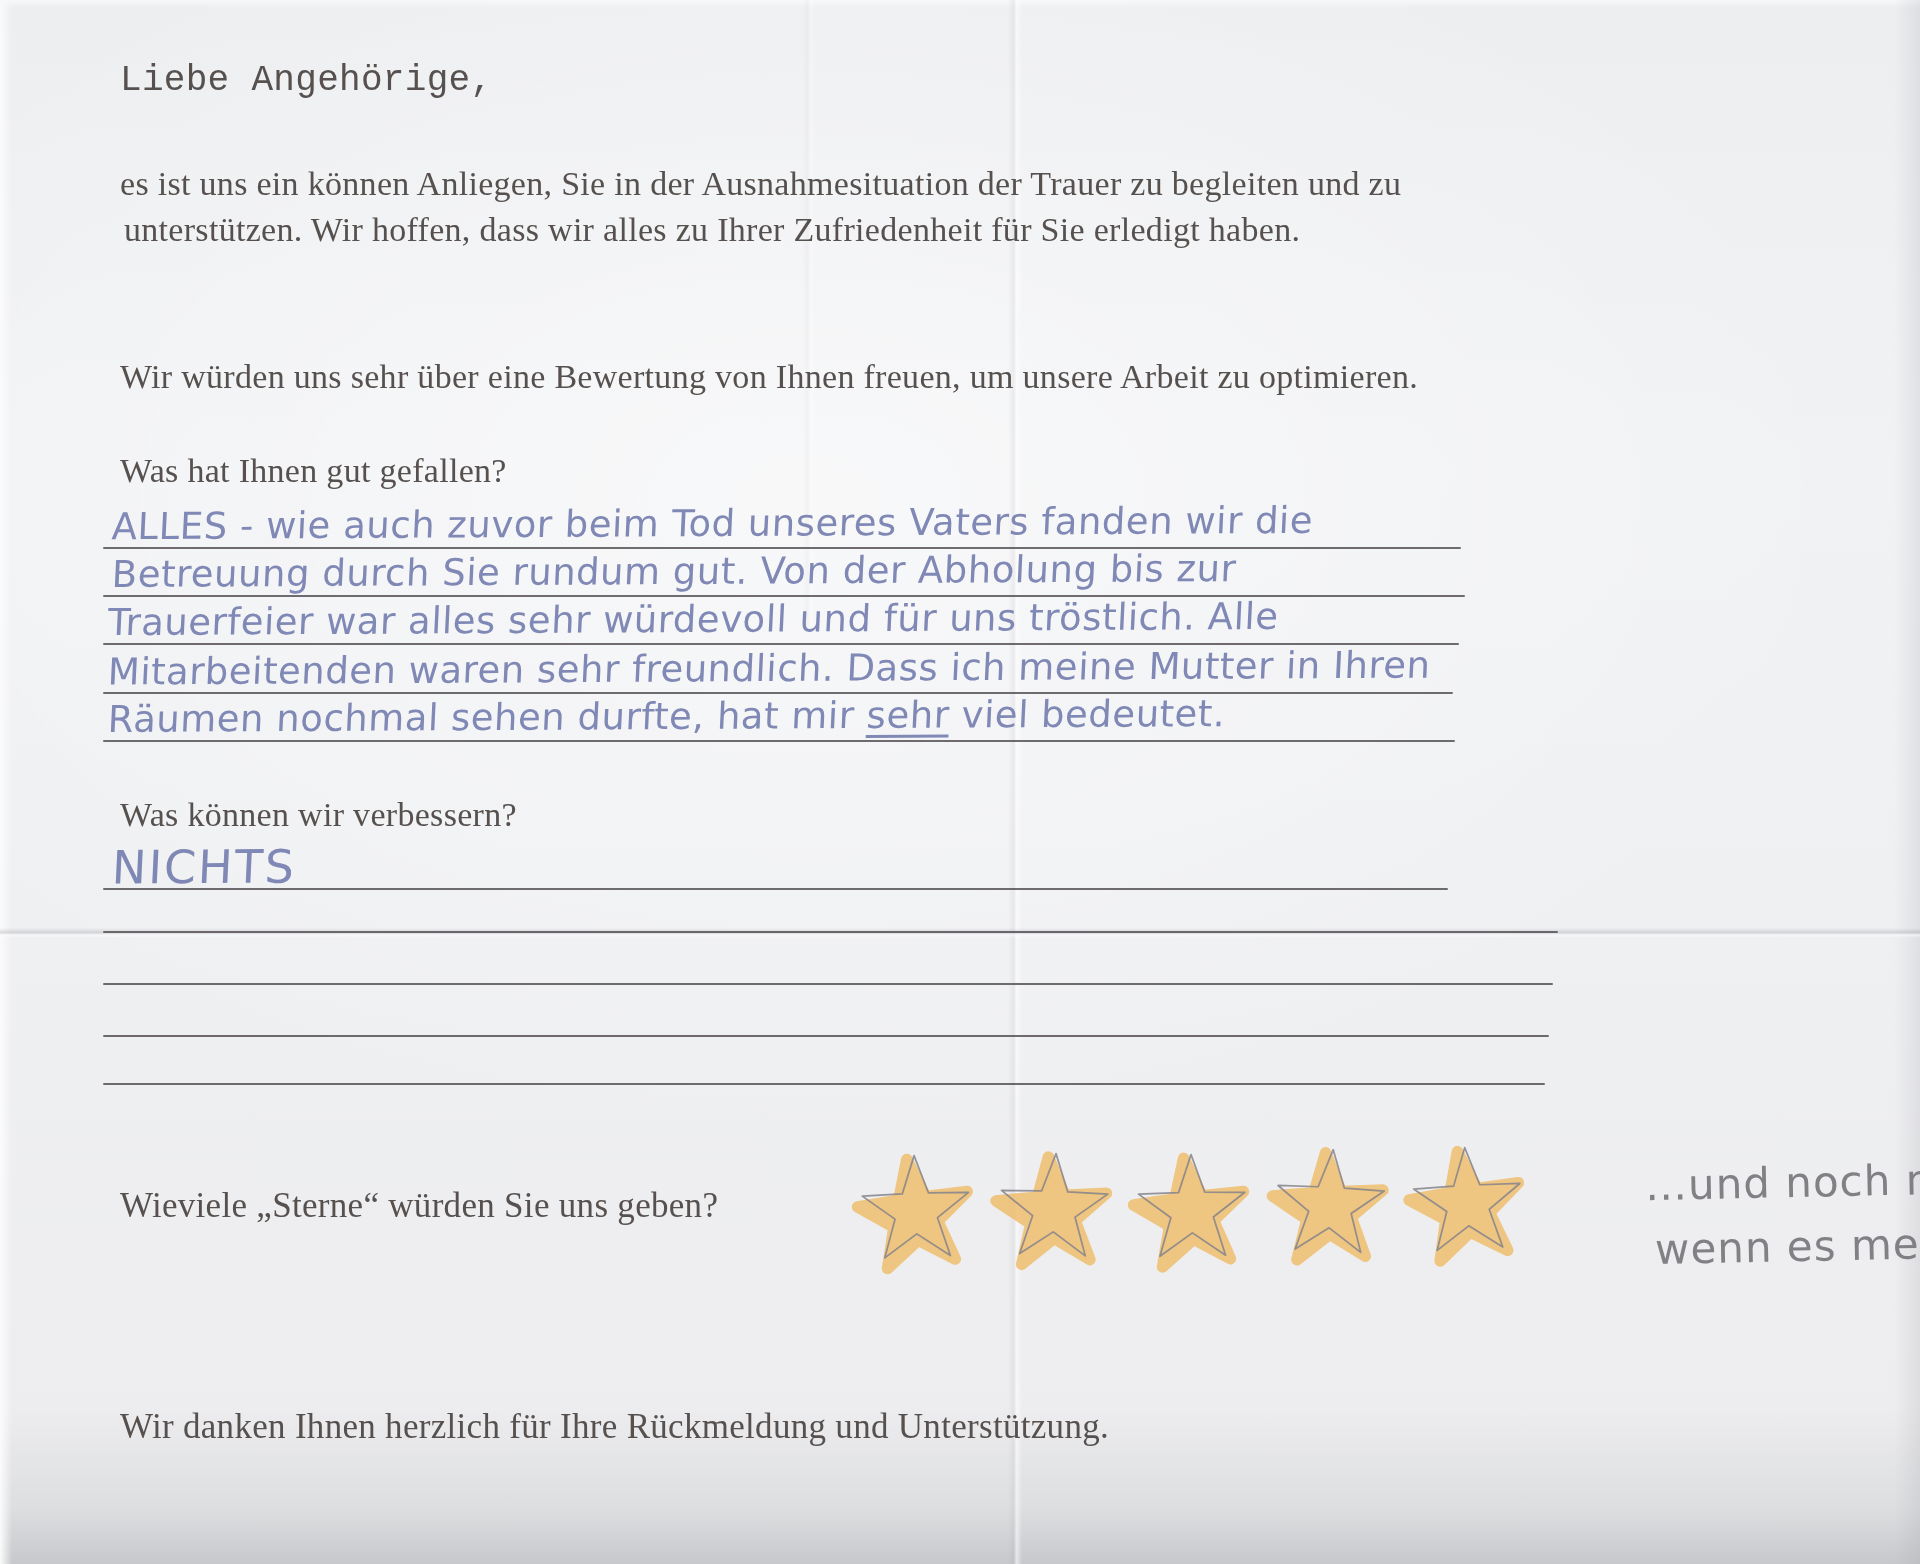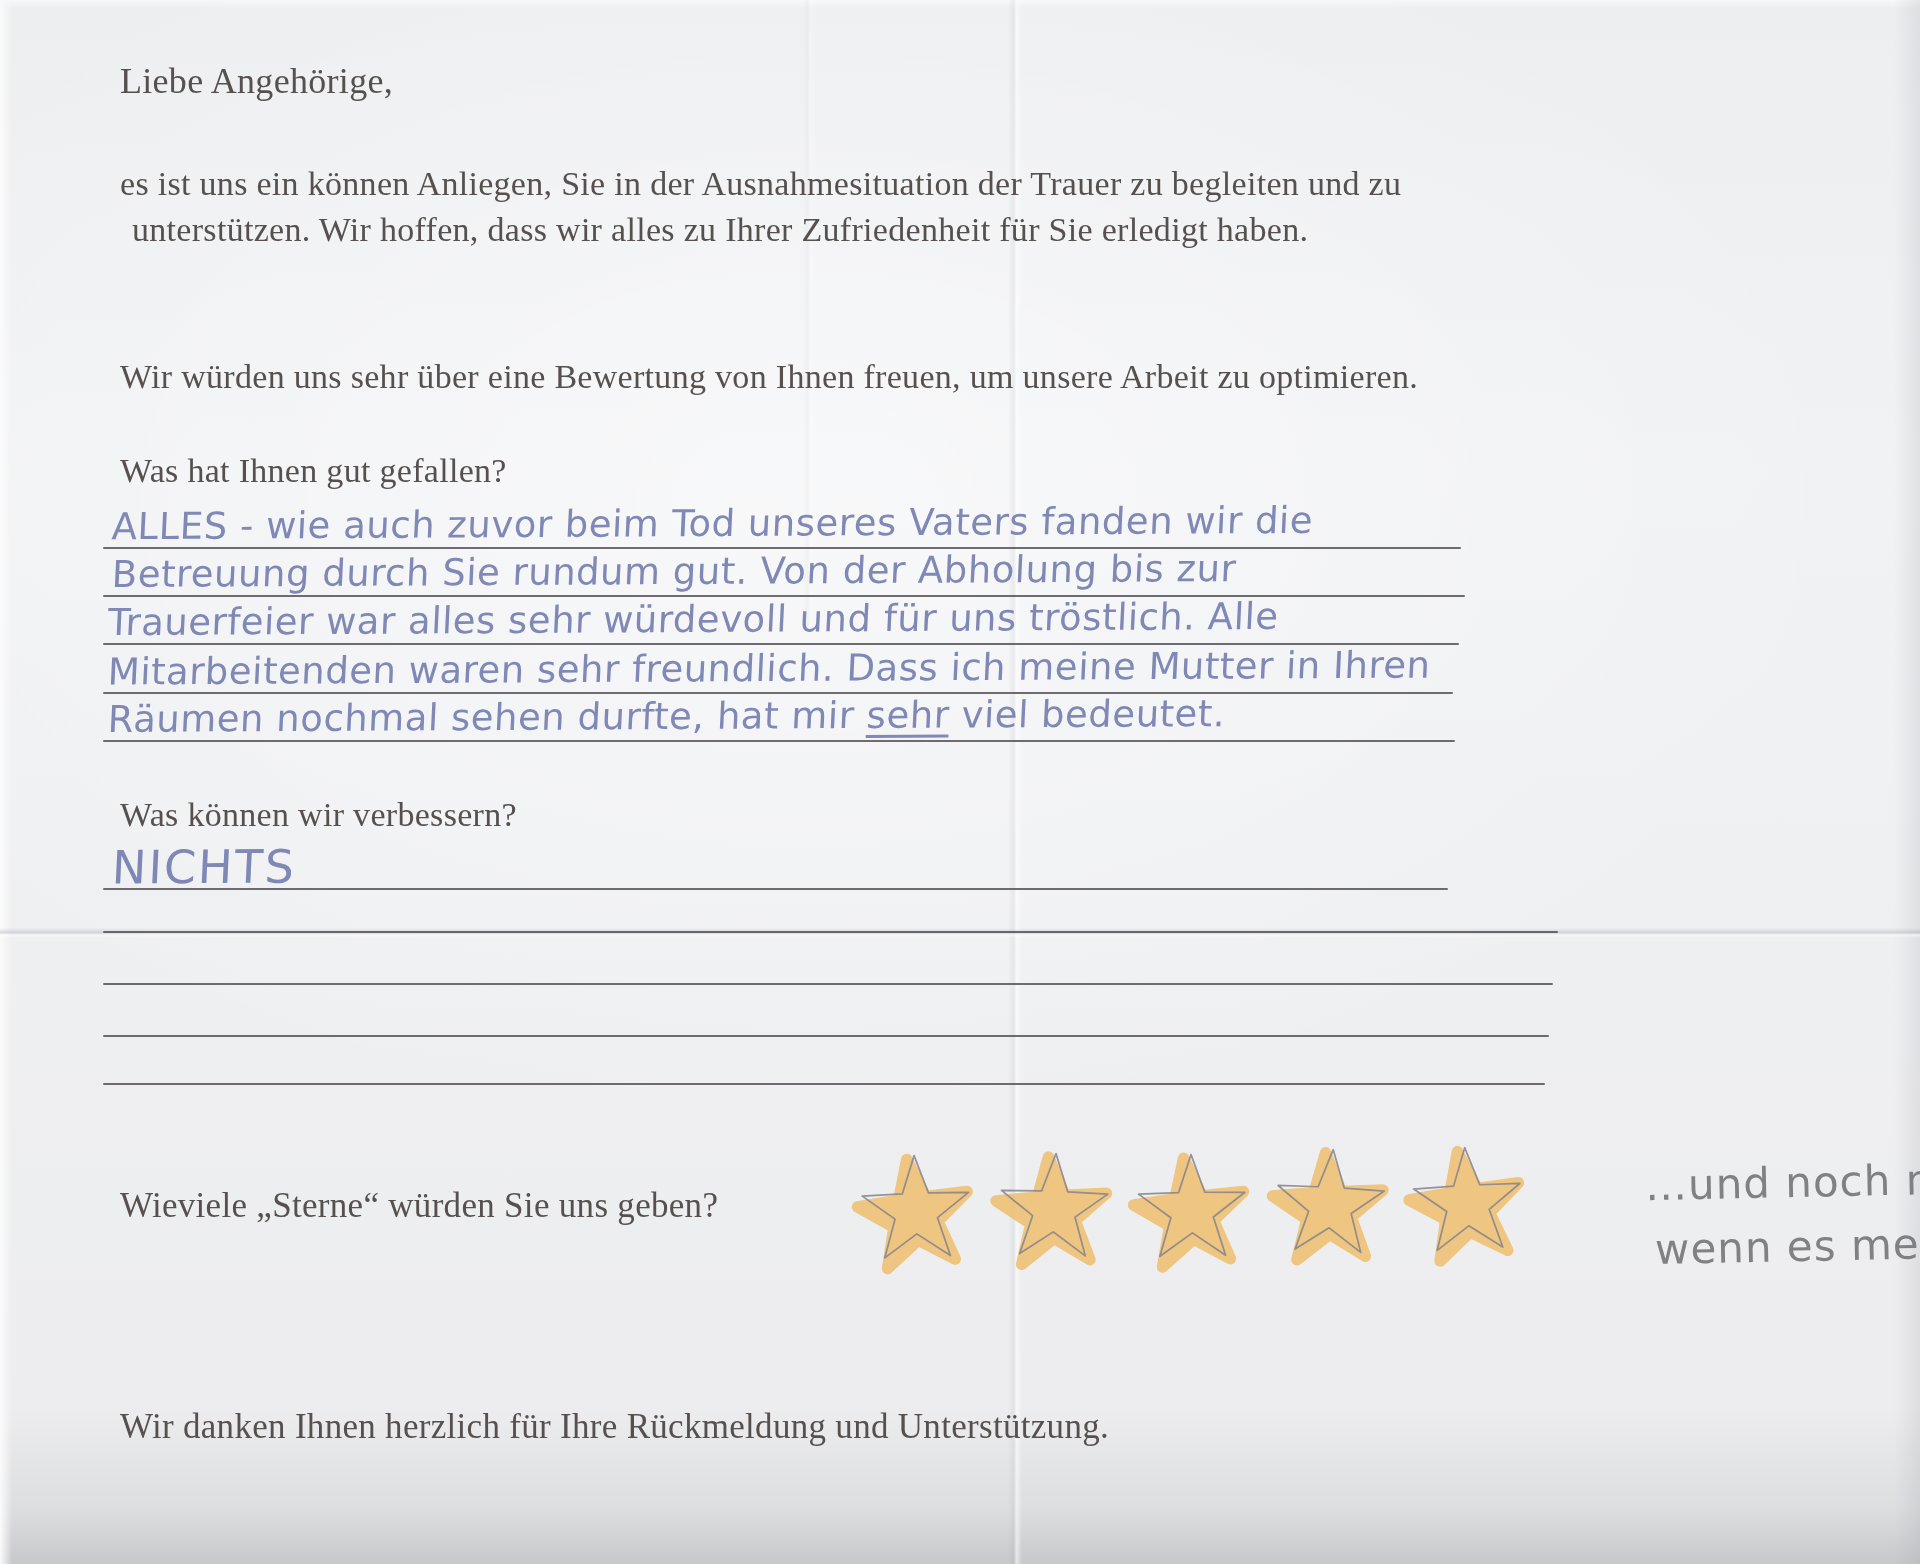--- a/index.html
+++ b/index.html
@@ -15,21 +15,21 @@
   .edge-top{position:absolute;left:0;top:0;width:100%;height:8px;background:linear-gradient(180deg,#f7f8f9,rgba(247,248,249,0));}
   .edge-right{position:absolute;right:0;top:0;width:26px;height:100%;background:linear-gradient(270deg,rgba(150,150,158,.18),rgba(150,150,158,0));}
   
   .crease-v{position:absolute;top:0;width:14px;height:100%;
     background:linear-gradient(90deg,rgba(255,255,255,0),rgba(130,130,142,.10) 40%,rgba(255,255,255,.55) 62%,rgba(255,255,255,0));}
   .crease-v.minor{opacity:.5;height:40%;}
   .crease-h{position:absolute;left:0;width:100%;height:10px;
     background:linear-gradient(180deg,rgba(255,255,255,0),rgba(110,110,122,.22) 45%,rgba(255,255,255,.5) 70%,rgba(255,255,255,0));}
   
   .print{position:absolute;color:var(--print-text,#56514f);font-size:34px;letter-spacing:.3px;white-space:nowrap;}
-  .salutation{font-size:36px;}
+  .salutation{font-size:36px;font-family:Liberation Mono, monospace;}
   
   .rule{position:absolute;height:2px;background:var(--rule-line,#504d52);opacity:.82;border-radius:1px;}
   
   .hand{
     position:absolute;white-space:nowrap;
     font-family:"DejaVu Sans",sans-serif;
     color:var(--handwriting-ink,#7a83b2);
     font-size:37px;letter-spacing:.5px;
     transform:skewX(-3deg) rotate(-.3deg);opacity:.95;
   }
@@ -60,21 +60,21 @@
 
   <div class="edge-left"></div>
   <div class="edge-top"></div>
   <div class="edge-right"></div>
   <div class="crease-v" style="left:1008px;"></div>
   <div class="crease-v minor" style="left:802px;"></div>
   <div class="crease-h" style="top:928px;"></div>
 
   <div class="print salutation" style="left:120px;top:60px;">Liebe Angehörige,</div>
   <div class="print" style="left:120px;top:165px;">es ist uns ein können Anliegen, Sie in der Ausnahmesituation der Trauer zu begleiten und zu</div>
-  <div class="print" style="left:132px;top:211px;">unterstützen. Wir hoffen, dass wir alles zu Ihrer Zufriedenheit für Sie erledigt haben.</div>
+  <div class="print" style="left:124px;top:211px;">unterstützen. Wir hoffen, dass wir alles zu Ihrer Zufriedenheit für Sie erledigt haben.</div>
   <div class="print" style="left:120px;top:358px;">Wir würden uns sehr über eine Bewertung von Ihnen freuen, um unsere Arbeit zu optimieren.</div>
 
   <div class="print" style="left:120px;top:452px;">Was hat Ihnen gut gefallen?</div>
 
   <div class="hand" style="left:112px;top:502px;">ALLES - wie auch zuvor beim Tod unseres Vaters fanden wir die</div>
   <div class="hand" style="left:112px;top:550px;">Betreuung durch Sie rundum gut. Von der Abholung bis zur</div>
   <div class="hand" style="left:108px;top:598px;">Trauerfeier war alles sehr würdevoll und für uns tröstlich. Alle</div>
   <div class="hand" style="left:108px;top:647px;">Mitarbeitenden waren sehr freundlich. Dass ich meine Mutter in Ihren</div>
   <div class="hand" style="left:108px;top:695px;"><span>Räumen nochmal sehen durfte, hat mir </span><span class="uline">sehr</span><span> viel bedeutet.</span></div>
 

